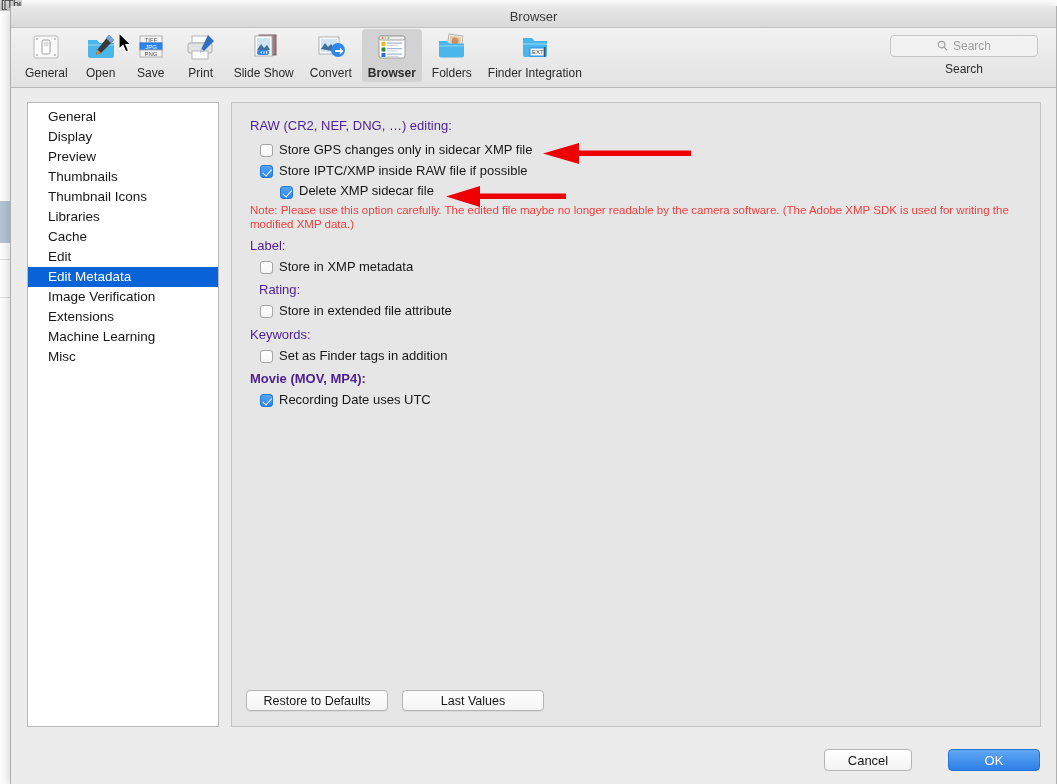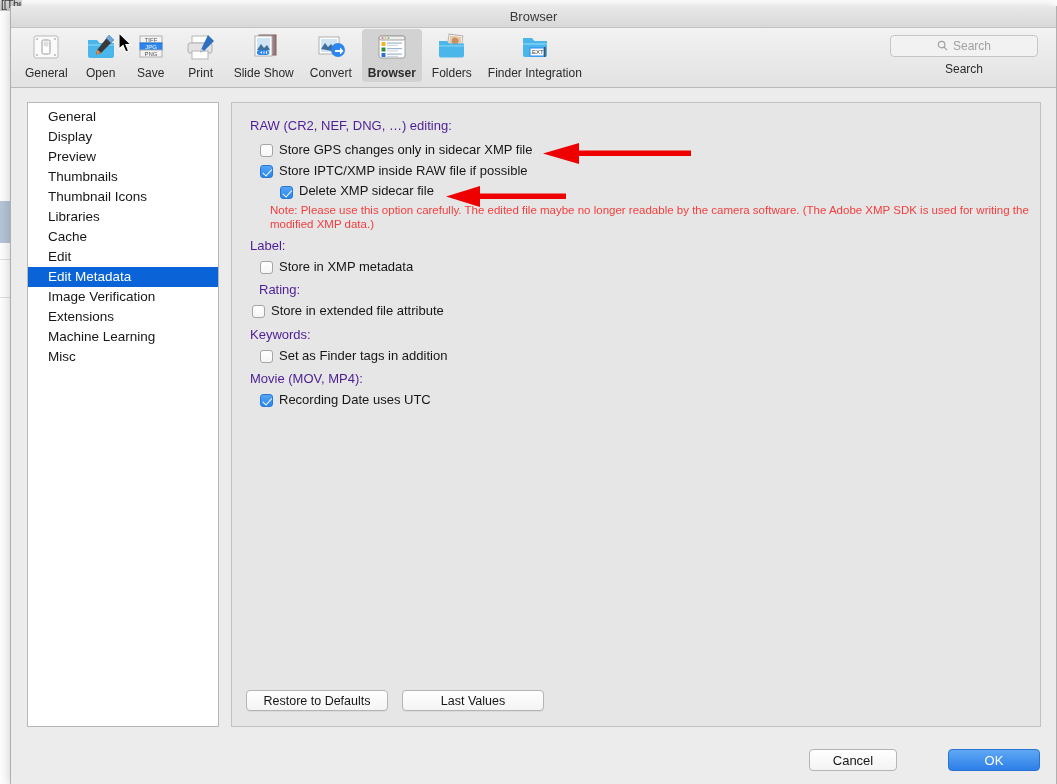--- a/index.html
+++ b/index.html
@@ -219,21 +219,21 @@
   }
   .dlg-btn {
     position: absolute;
     height: 22px;
     border-radius: 4px;
     font-size: 13px;
     display: flex; align-items: center; justify-content: center;
     cursor: default;
   }
   #cancel-btn {
-    right: 159px; top: 11px; width: 88px;
+    right: 144px; top: 11px; width: 88px;
     background: linear-gradient(#ffffff, #f3f3f3);
     border: 1px solid #b4b4b4;
     color: #161616;
   }
   #ok-btn {
     right: 16px; top: 11px; width: 92px;
     background: linear-gradient(#5fa8f4, #2d7fe8);
     border: 1px solid #2a72cf;
     color: #ffffff;
   }
@@ -448,41 +448,41 @@
       <div class="cb-row" style="left:28px; top:60px;">
         <div class="cb checked"></div>
         <div class="cb-label">Store IPTC/XMP inside RAW file if possible</div>
       </div>
 
       <div class="cb-row" style="left:48px; top:80px;align-items:center;">
         <div class="cb checked"></div>
         <div class="cb-label">Delete XMP sidecar file</div>
       </div>
 
-      <div class="note" style="left:18px; top:100px; width:768px;margin-left:20px;">Note: Please use this option carefully. The edited file maybe no longer readable by the camera software. (The Adobe XMP SDK is used for writing the modified XMP data.)</div>
+      <div class="note" style="left:18px; top:100px; width:768px;">Note: Please use this option carefully. The edited file maybe no longer readable by the camera software. (The Adobe XMP SDK is used for writing the modified XMP data.)</div>
 
       <div class="group-label" style="left:18px; top:135px;">Label:</div>
       <div class="cb-row" style="left:28px; top:156px;">
         <div class="cb"></div>
         <div class="cb-label">Store in XMP metadata</div>
       </div>
 
       <div class="group-label" style="left:27px; top:179px;">Rating:</div>
-      <div class="cb-row" style="left:20px; top:200px;">
+      <div class="cb-row" style="left:28px; top:200px;">
         <div class="cb"></div>
         <div class="cb-label">Store in extended file attribute</div>
       </div>
 
       <div class="group-label" style="left:18px; top:224px;">Keywords:</div>
       <div class="cb-row" style="left:28px; top:245px;">
         <div class="cb"></div>
         <div class="cb-label">Set as Finder tags in addition</div>
       </div>
 
-      <div class="group-label" style="left:18px; top:268px;">Movie (MOV, MP4):</div>
+      <div class="group-label" style="left:18px; top:268px;font-weight:bold;">Movie (MOV, MP4):</div>
       <div class="cb-row" style="left:28px; top:289px;">
         <div class="cb checked"></div>
         <div class="cb-label">Recording Date uses UTC</div>
       </div>
 
 
       <div class="pane-btn" style="left:14px; bottom:15px; width:142px;">Restore to Defaults</div>
       <div class="pane-btn" style="left:170px; bottom:15px; width:142px;">Last Values</div>
     </div>
 

